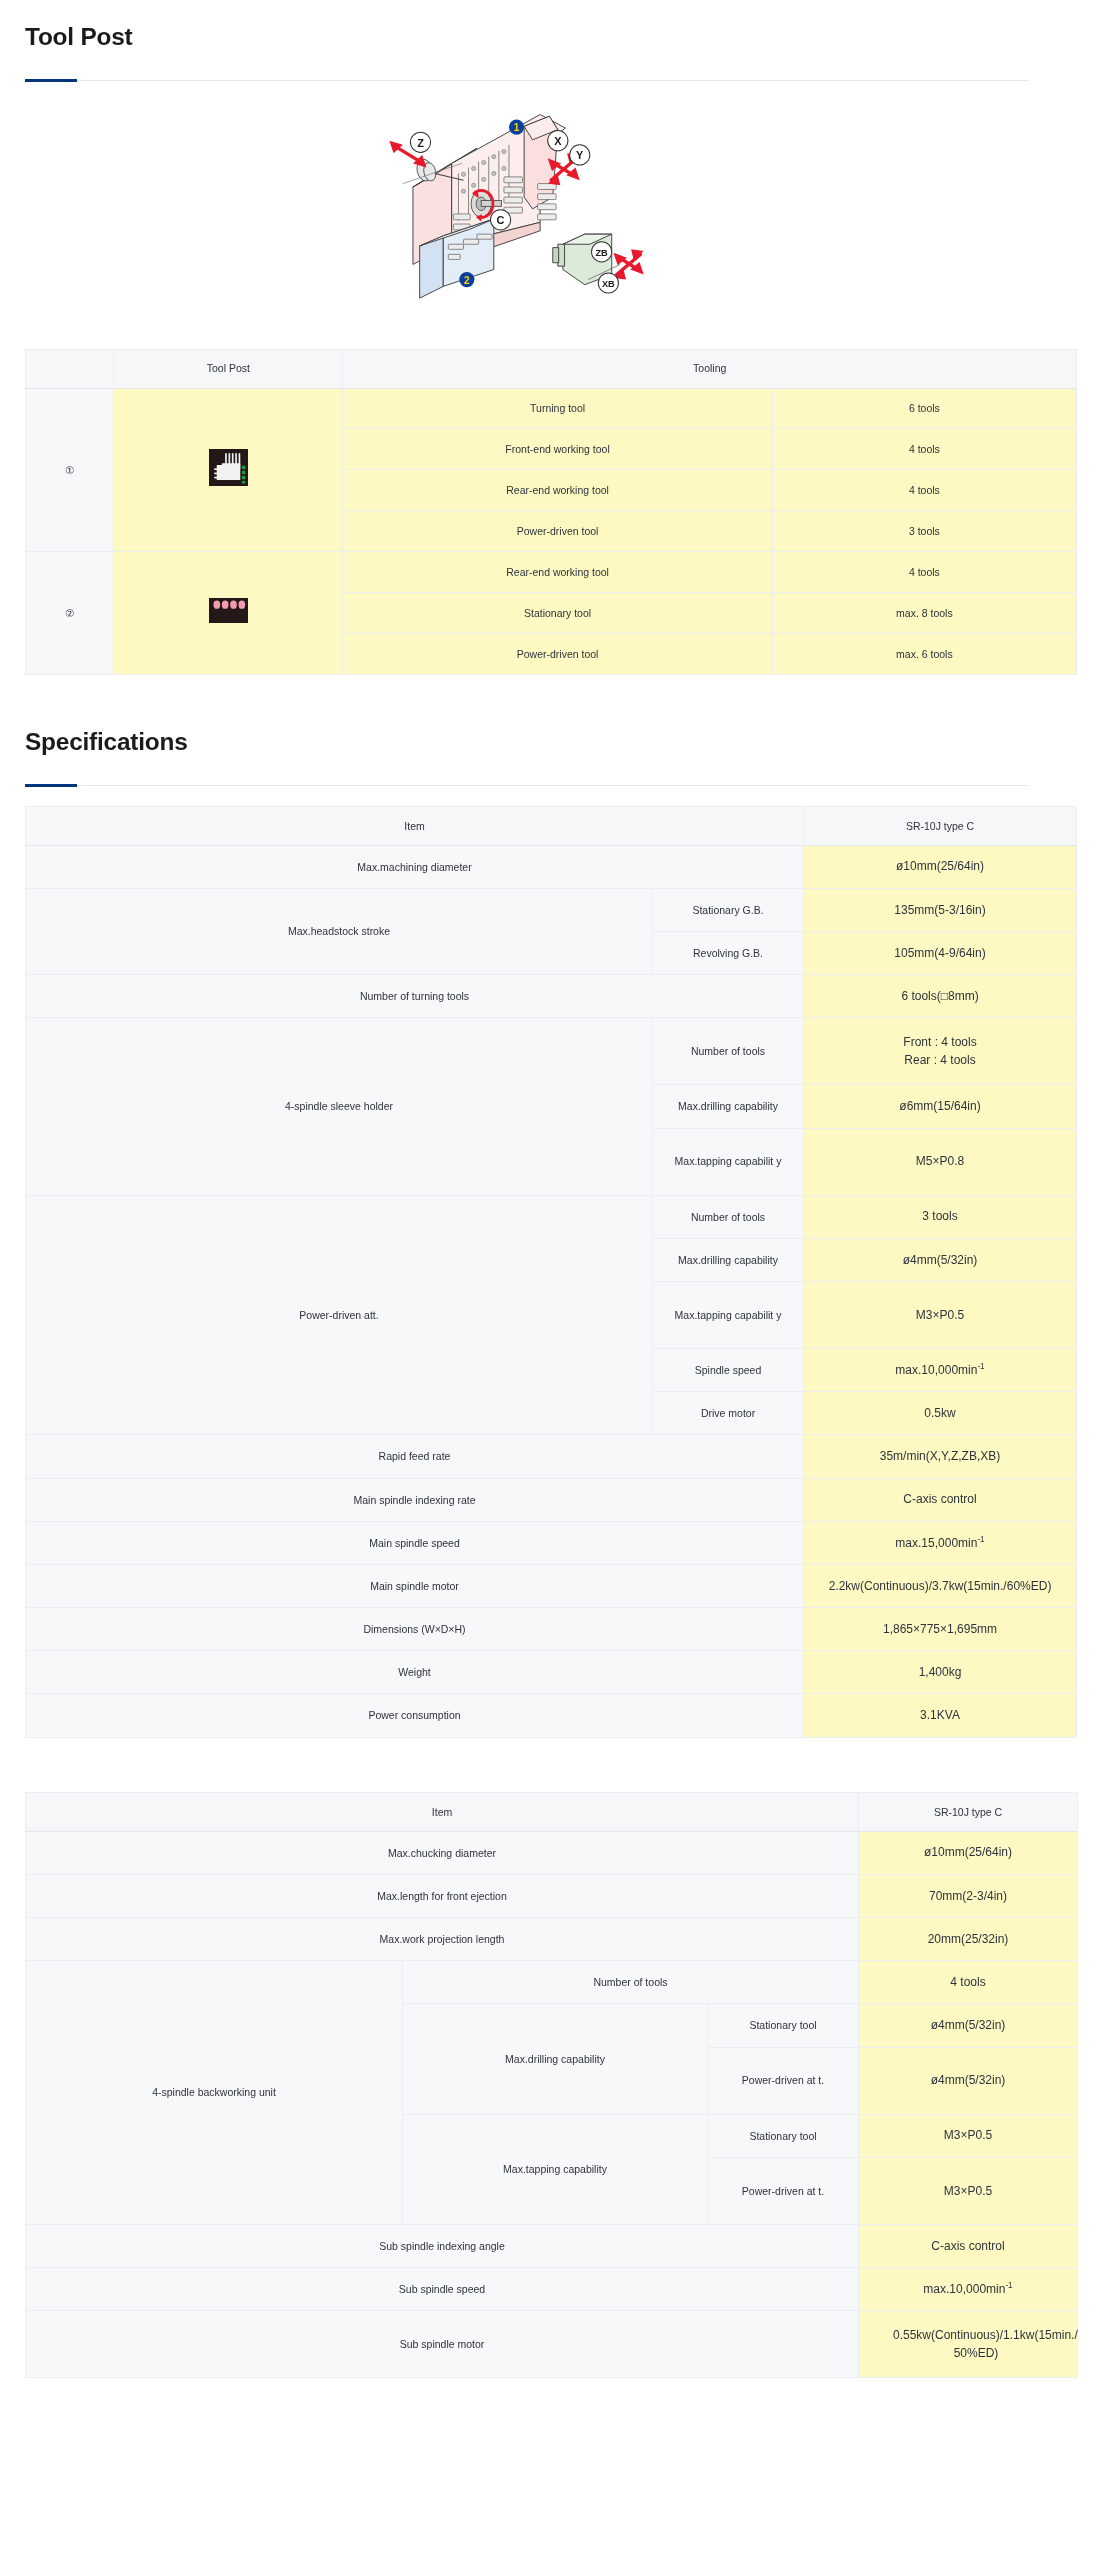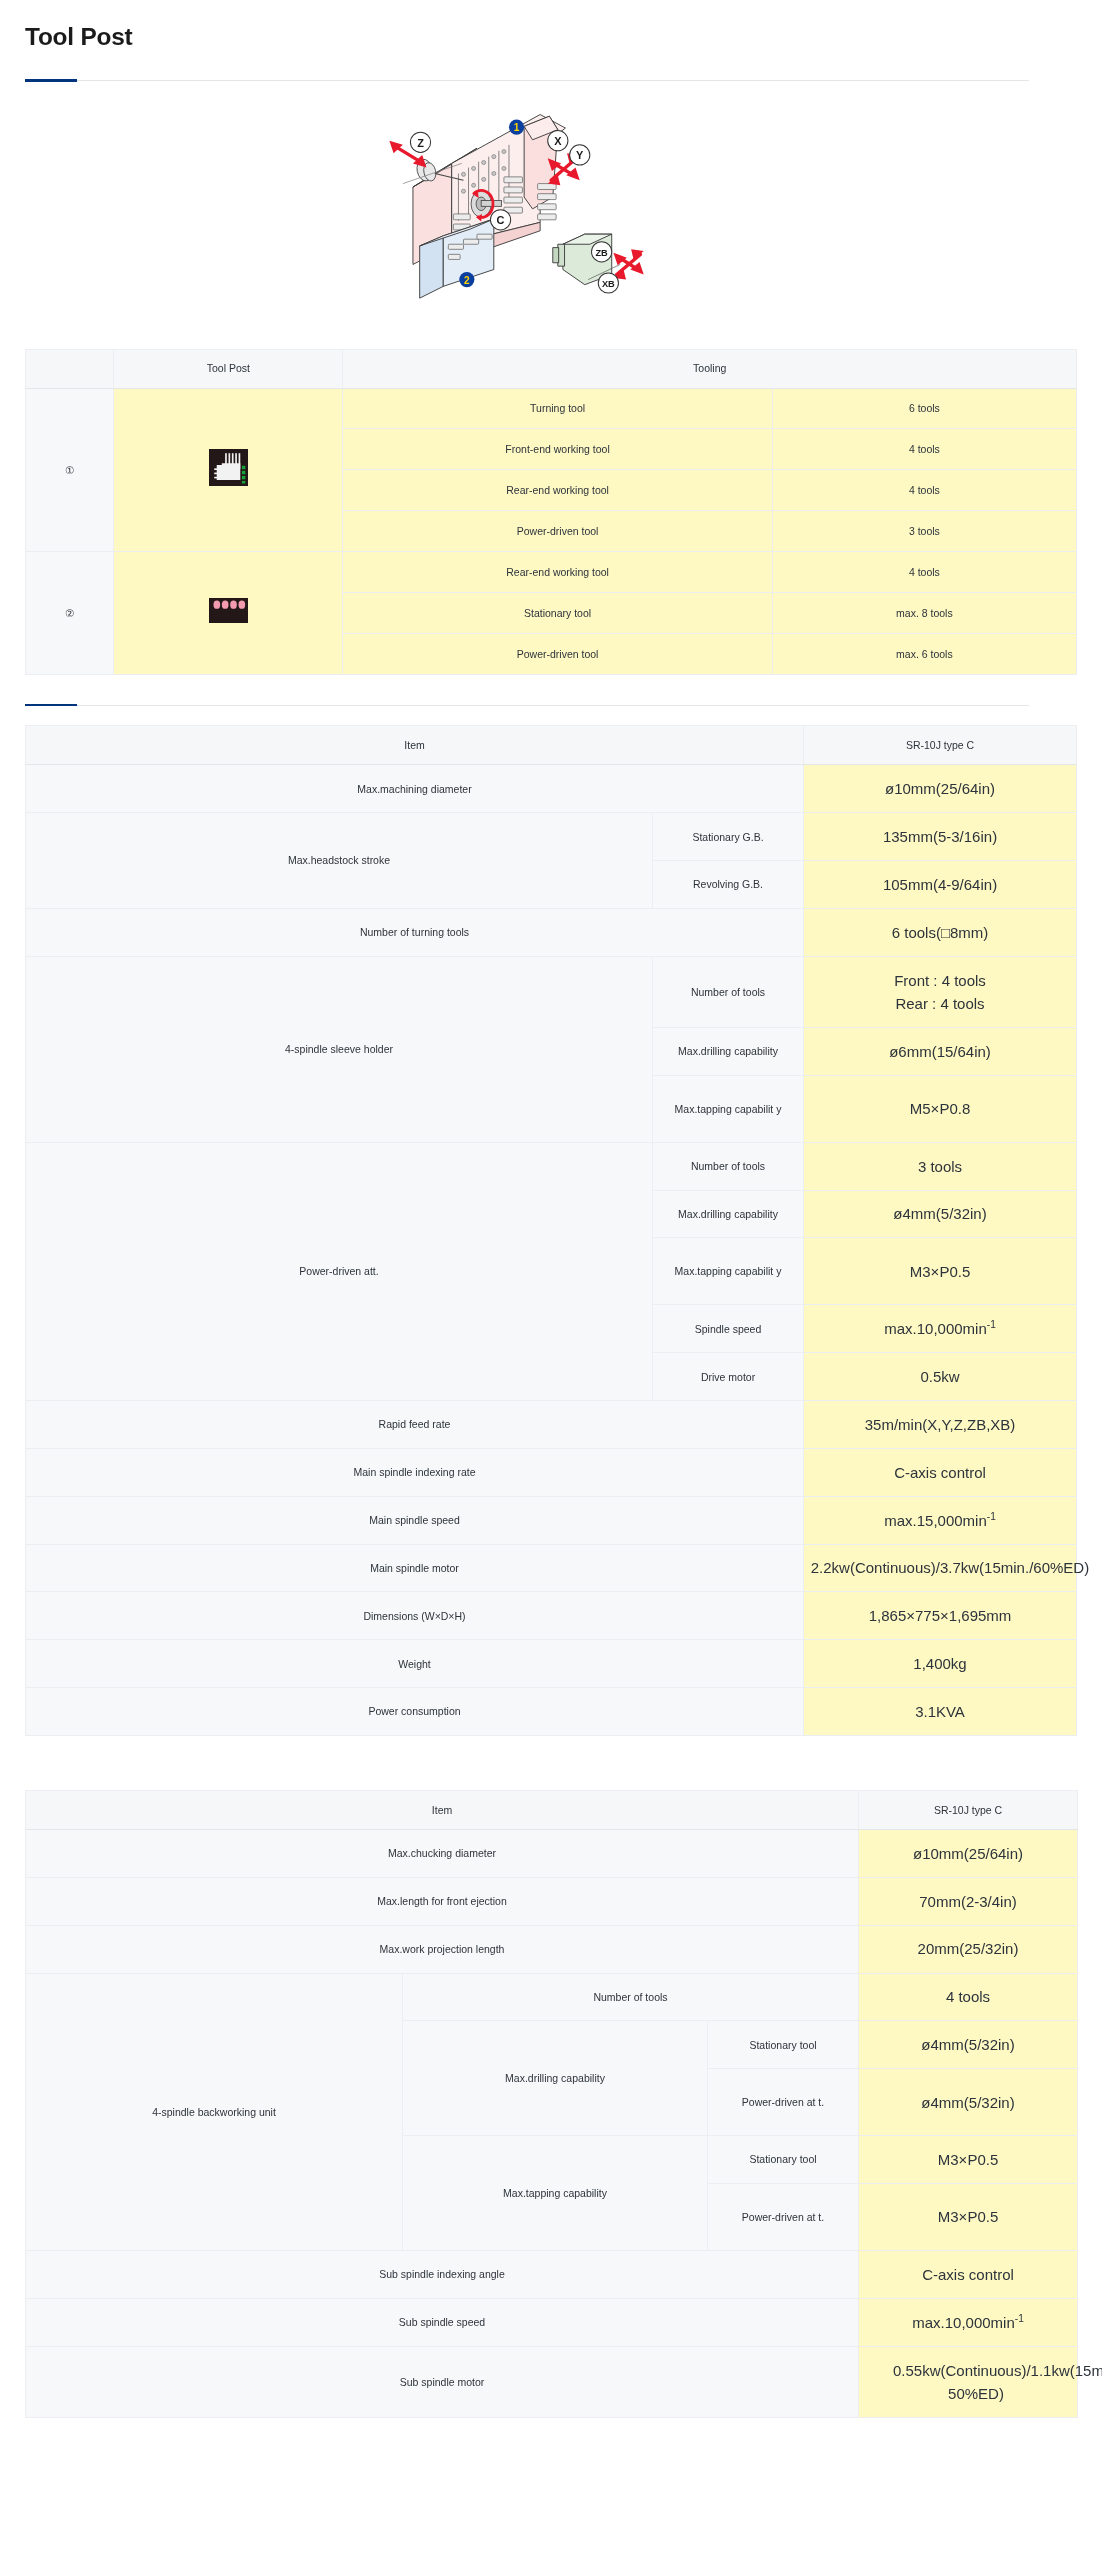--- a/index.html
+++ b/index.html
@@ -69,21 +69,21 @@
     background: #f5f7f9;
     height: 39px;
     padding: 10px 6.7px;
     color: #2d333b;
     border-bottom: 0.8px solid #e4e6ea;
   }
   td.shade { background: #f7f8fa; }
   td.plain { background: #fef9c3; }
   td.tall { height: 67px; }
 
-  .numcell { font-size: 15px; color: #3a3f46; }
+  .numcell { font-size: 12px; color: #3a3f46; }
 
   
   .thumb1, .thumb2 {
     display: inline-block;
     background: #231817;
     position: relative;
   }
   .thumb1 { width: 39px; height: 37px; }
   .thumb2 { width: 39px; height: 25px; }
   .t1-svg, .t2-svg { display: block; }
@@ -325,20 +325,21 @@
             <td class="plain">Power-driven tool</td>
             <td class="plain">max. 6 tools</td>
           </tr>
         </tbody>
       </table>
     </div>
   </section>
 
   <section class="section" style="margin-top:30px;">
     <div class="sec-head">
+      <h2 class="sec-title">Specifications</h2>
       <div class="sec-rule"></div>
     </div>
 
     <div class="tbl-wrap">
       <table class="spec">
         <colgroup>
             <col style="width:627px">
             <col style="width:151px">
             <col style="width:273px">
           </colgroup>

